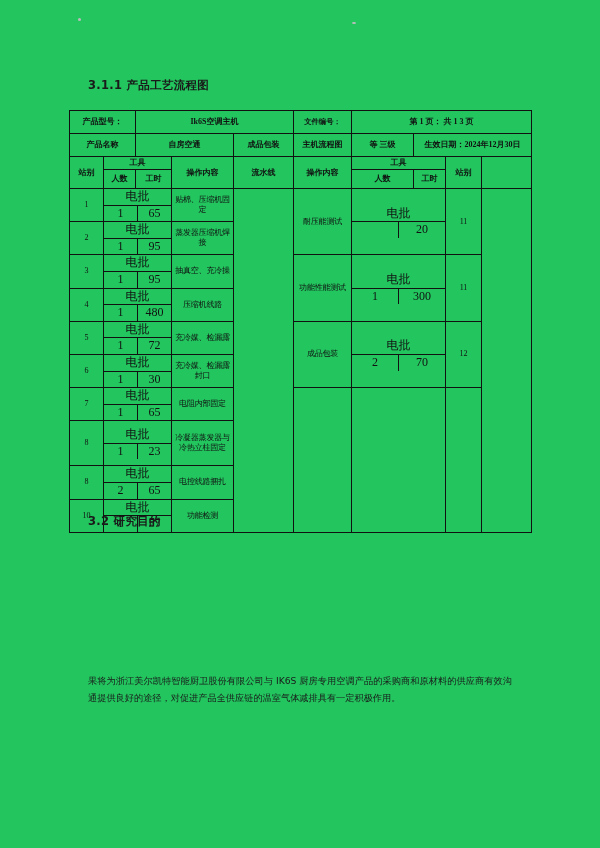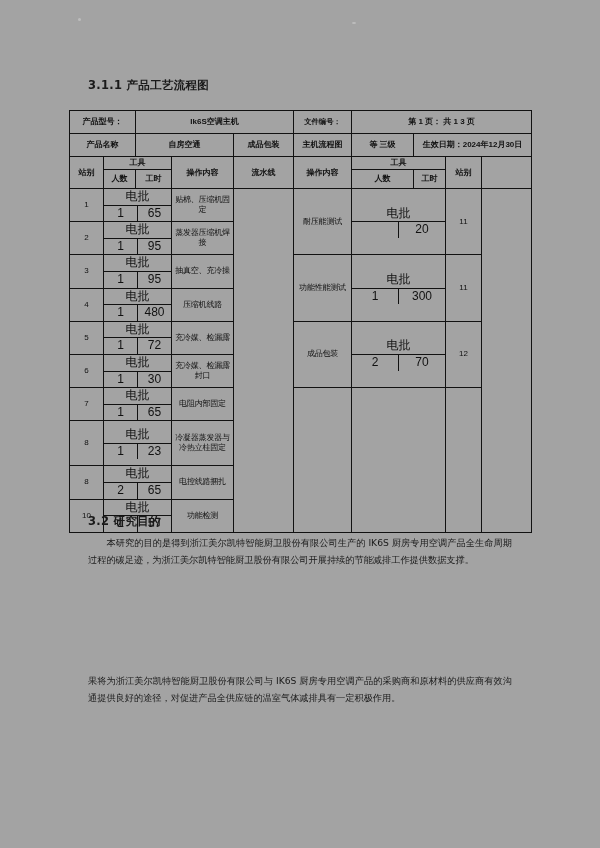--- a/index.html
+++ b/index.html
@@ -13,21 +13,21 @@
     font-family: "Liberation Serif", serif;
     color: #111;
     position: relative;
     overflow: hidden;
   }
   .page {
     position: absolute;
     left: 0; top: 0;
     width: 600px;
     height: 848px;
-    background: #a3a3a3;
+    background: #22c55e;
   }
   .speck {
     position: absolute;
     background: #bdbdbd;
     border-radius: 50%;
   }
   .sec-head {
     position: absolute;
     font-family: "DejaVu Sans", sans-serif;
     font-weight: bold;
@@ -38,21 +38,21 @@
   #sec311 { left: 88px; top: 78px; }
   #sec32  { left: 88px; top: 514px; }
 
   table.proc {
     position: absolute;
     left: 69px;
     top: 110px;
     width: 462px;
     border-collapse: collapse;
     table-layout: fixed;
-    font-family: Liberation Sans, sans-serif;
+    font-family: Liberation Serif, serif;
     font-size: 8px;
     color: #111;
   }
   table.proc td {
     border: 1px solid #111;
     text-align: center;
     vertical-align: middle;
     padding: 1px 1px;
     line-height: 1.25;
   }
@@ -385,16 +385,15 @@
               </tbody>
             </table>
       </td>
       <td class="tight">功能检测</td>
     </tr>
   </tbody>
     </table>
 
   <div class="sec-head" id="sec32">3.2 研究目的</div>
 
-  <div class="para" id="p1">本研究的目的是得到浙江美尔凯特智能厨卫股份有限公司生产的 IK6S 厨房专用空调产品全生命周期过程的碳足迹，为浙江美尔凯特智能厨卫股份有限公司开展持续的节能减排工作提供数据支撑。</div>
   <div class="para" id="p3" style="text-indent:0">果将为浙江美尔凯特智能厨卫股份有限公司与 IK6S 厨房专用空调产品的采购商和原材料的供应商有效沟通提供良好的途径，对促进产品全供应链的温室气体减排具有一定积极作用。</div>
 
 </div>
 
 </body></html>

